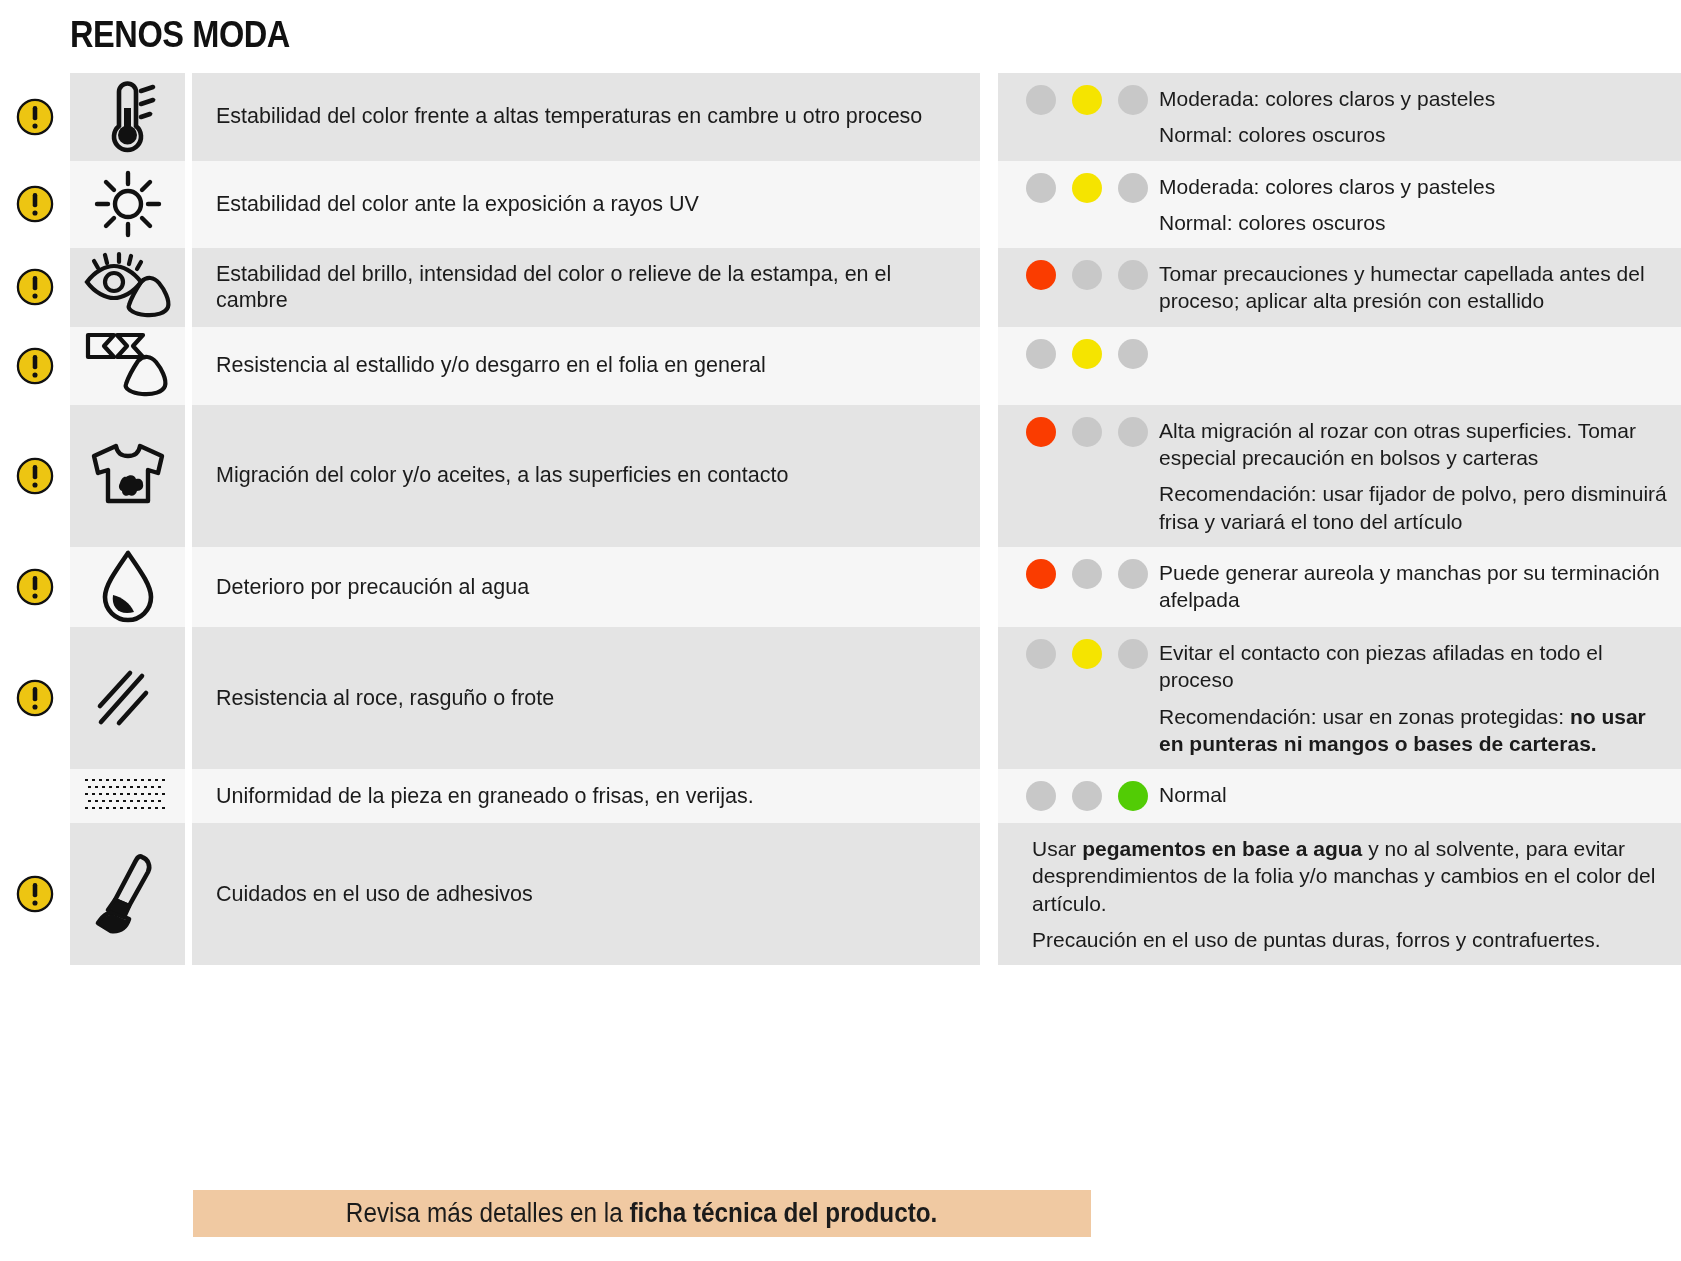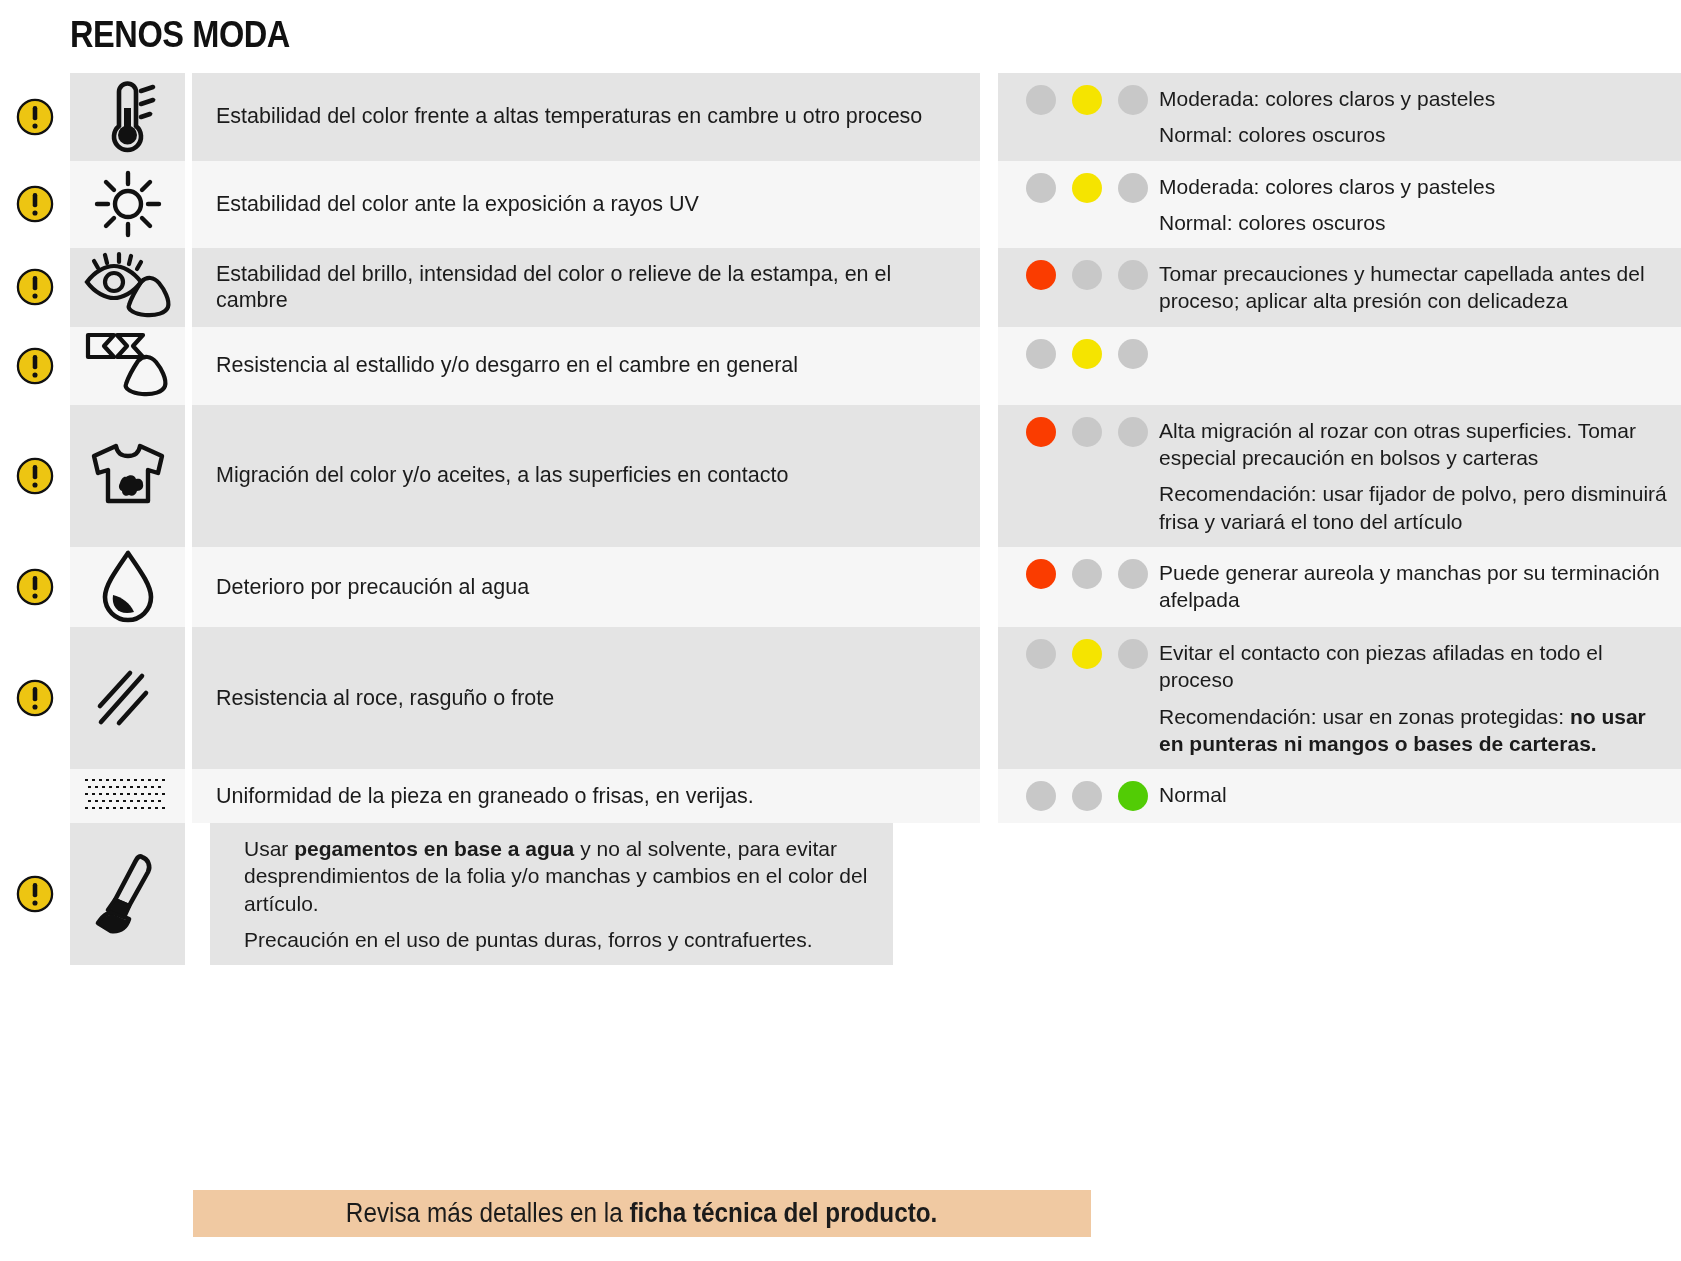--- a/index.html
+++ b/index.html
@@ -267,21 +267,21 @@
           <span class="desc-text">Estabilidad del brillo, intensidad del color o relieve de la estampa, en el cambre</span>
         </div>
         <div class="mid-gap"></div>
         <div class="result-col">
           <div class="lights">
             <span class="light on-red"></span>
             <span class="light"></span>
             <span class="light"></span>
           </div>
           <div class="detail">
-            <p>Tomar precauciones y humectar capellada antes del proceso; aplicar alta presión con delicadeza</p>
+            <p>Tomar precauciones y humectar capellada antes del proceso; aplicar alta presión con estallido</p>
           </div>
         </div>
       </div>
       <div class="row even">
         <div class="warn-col">
           <span>
             <svg class="warn-icon" viewBox="0 0 40 40">
   <circle cx="20" cy="20" r="18" fill="#edc512" stroke="#111" stroke-width="2.4"></circle>
   <rect x="17.6" y="8.5" width="4.8" height="15" rx="2.2" fill="#111"></rect>
   <circle cx="20" cy="29.5" r="2.7" fill="#111"></circle>
@@ -294,21 +294,21 @@
     <g fill="none" stroke="#111" stroke-width="4.2" stroke-linejoin="round">
       <path d="M8 8h26l-10 11 10 11H8z"></path>
       <path d="M37 8h26l-10 11 10 11H37l10-11z"></path>
       <path d="M58 34c6-6 13-5 18 1 5 6 11 17 9 24-2 6-12 9-23 8-10-1-18-5-16-10 2-6 8-17 12-23z"></path>
     </g>
   </svg>
           </span>
         </div>
         <div class="gap-col"></div>
         <div class="desc-col">
-          <span class="desc-text">Resistencia al estallido y/o desgarro en el cambre en general</span>
+          <span class="desc-text">Resistencia al estallido y/o desgarro en el folia en general</span>
         </div>
         <div class="mid-gap"></div>
         <div class="result-col">
           <div class="lights">
             <span class="light"></span>
             <span class="light on-yellow"></span>
             <span class="light"></span>
           </div>
         </div>
       </div>
@@ -532,20 +532,23 @@
       <path d="M60 6c6 2 9 9 6 15L47 55l-14-6L52 13c3-6 5-9 8-7z"></path>
       <path d="M33 49l14 6-5 11-16-7z"></path>
       <path d="M16 72c6-9 11-12 19-9l12 5c-3 9-9 13-18 12z"></path>
     </g>
     <path d="M17 73c6-9 11-11 18-8l11 5c-3 8-9 12-17 11z" fill="#111"></path>
     <path d="M34 50l13 5-4 10-15-6z" fill="#111"></path>
   </svg>
           </span>
         </div>
         <div class="gap-col"></div>
+        <div class="desc-col">
+          <span class="desc-text">Cuidados en el uso de adhesivos</span>
+        </div>
         <div class="mid-gap"></div>
         <div class="result-col no-lights">
           <div class="detail">
             <p>Usar <b>pegamentos en base a agua</b> y no al solvente, para evitar desprendimientos de la folia y/o manchas y cambios en el color del artículo.</p>
             <p>Precaución en el uso de puntas duras, forros y contrafuertes.</p>
           </div>
         </div>
       </div>
     </div>
 

